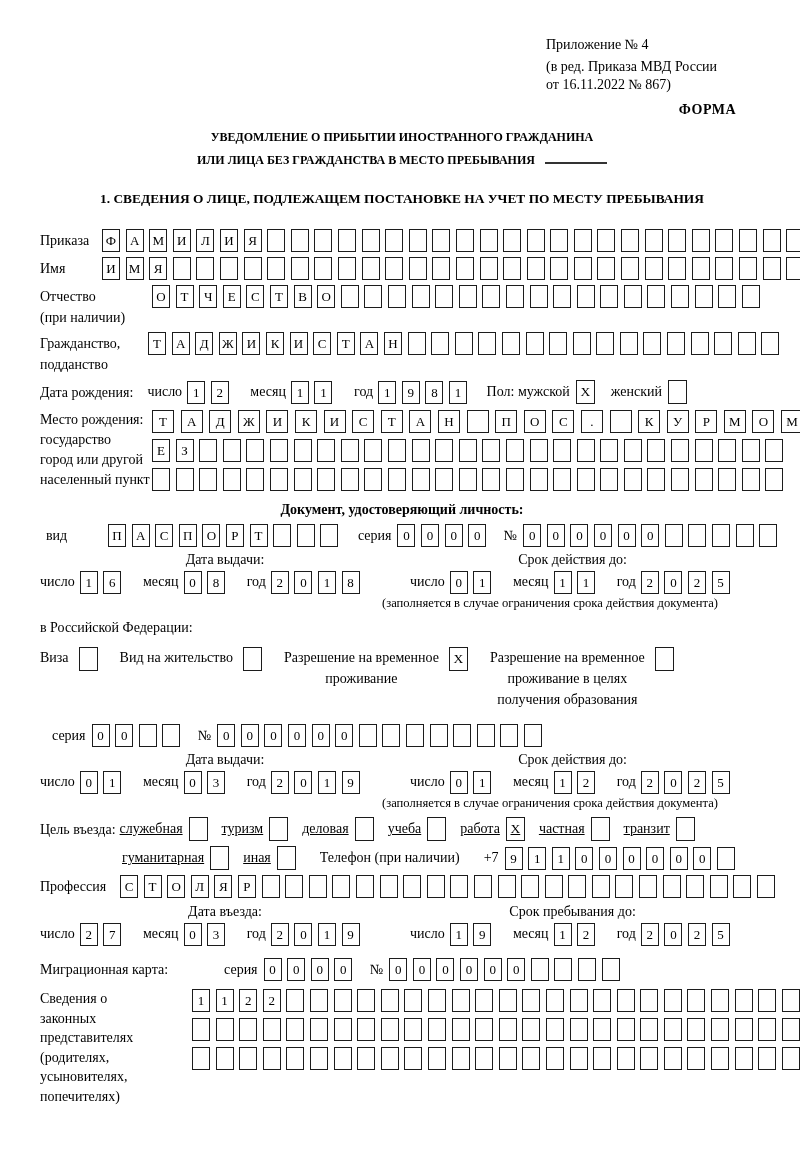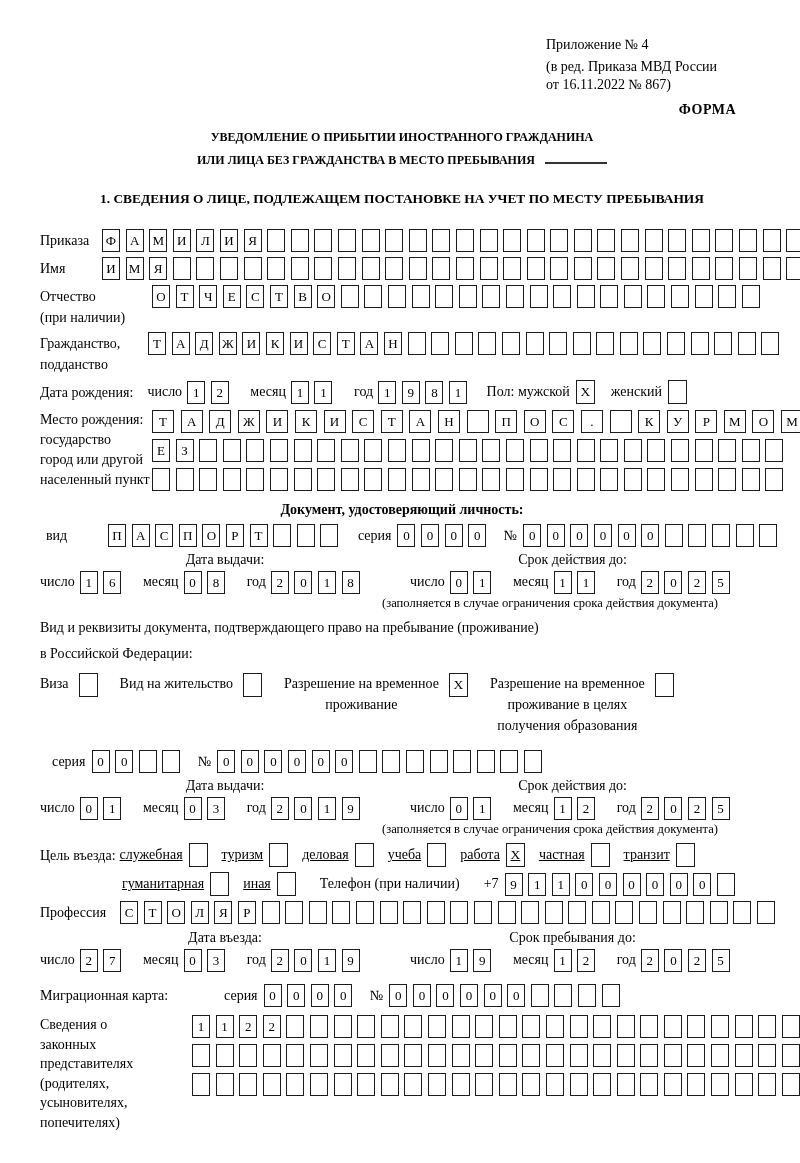--- a/index.html
+++ b/index.html
@@ -412,21 +412,20 @@
             <span class="dlabel">год</span>
             <span class="cell">2</span>
             <span class="cell">0</span>
             <span class="cell">2</span>
             <span class="cell">5</span>
           </span>
       </div>
     </div>
     <div class="note-line">(заполняется в случае ограничения срока действия документа)</div>
 
-    <div class="intro">Вид и реквизиты документа, подтверждающего право на пребывание (проживание)</div>
     <div class="intro">в Российской Федерации:</div>
 
     <div class="opt-row">
         <div class="opt">
           <div class="opt-label">
             <div>Виза</div>
           </div>
           <span class="checkbox"></span>
         </div>
         <div class="opt">

